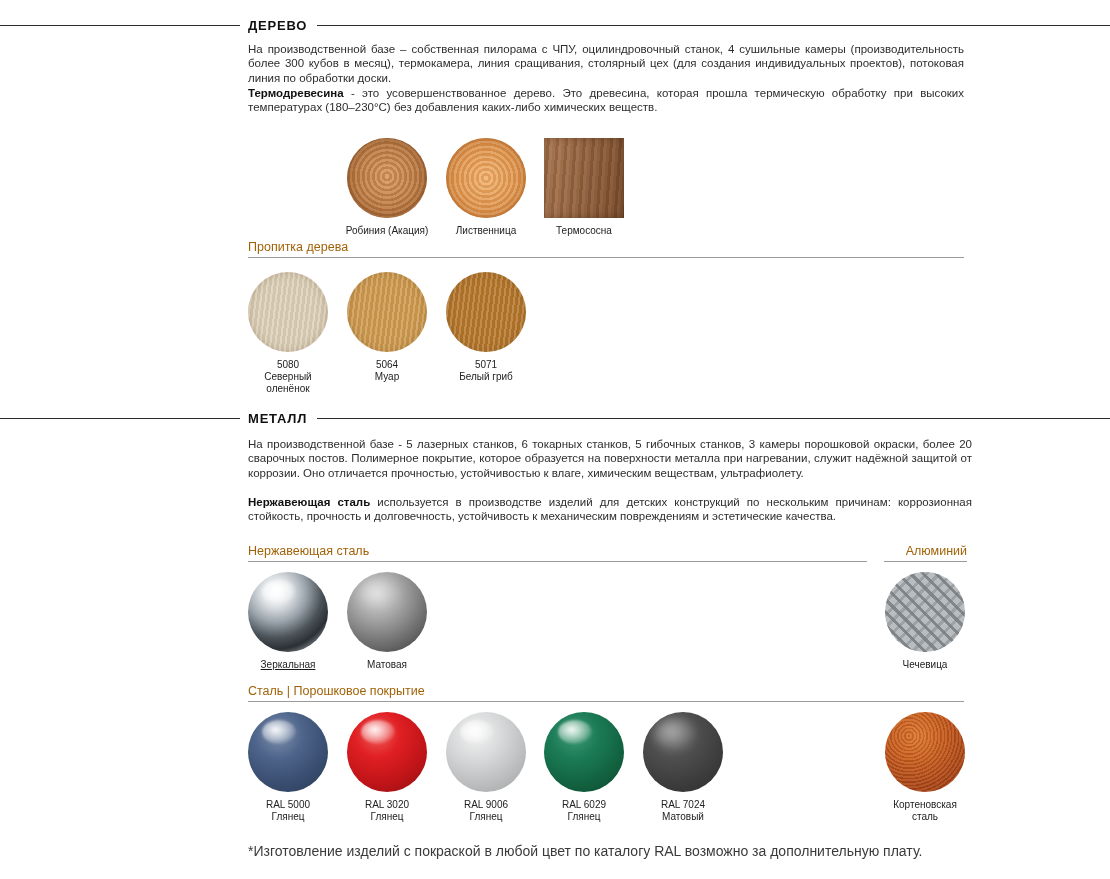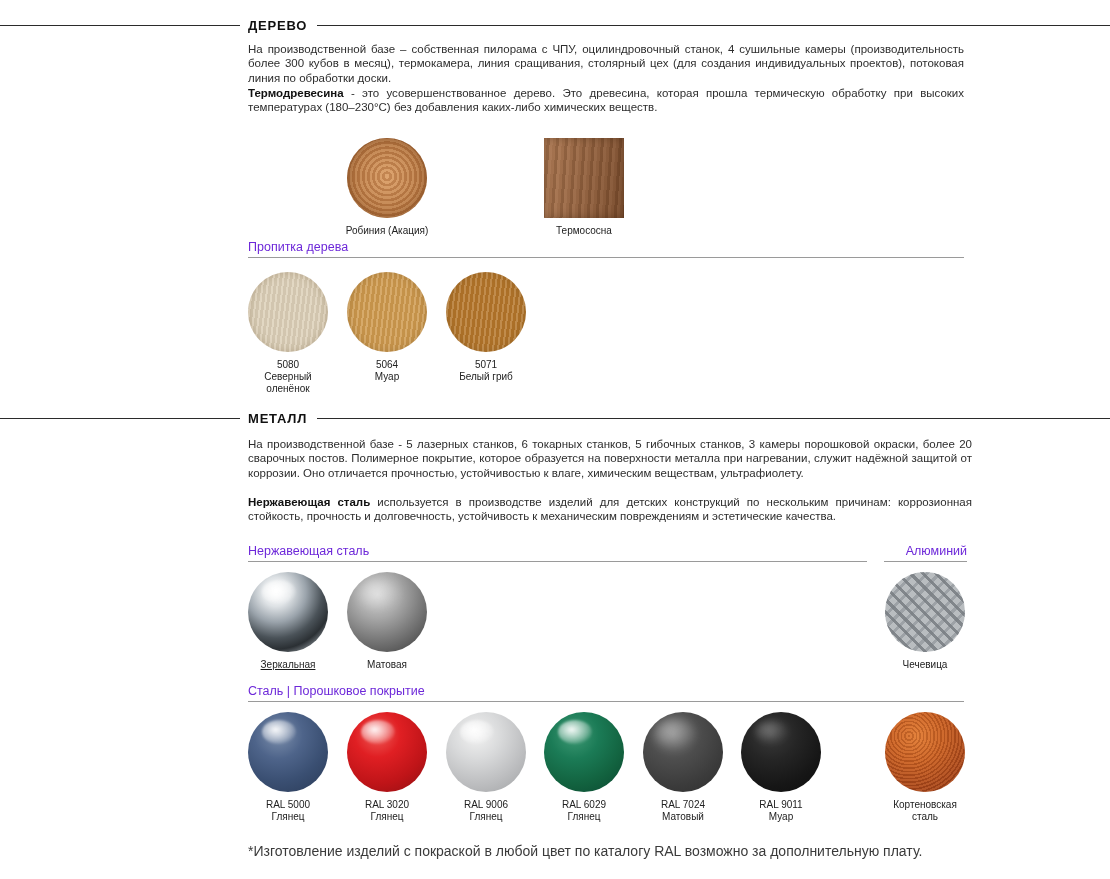--- a/index.html
+++ b/index.html
@@ -60,21 +60,21 @@
   }
   .para b {
     font-weight: bold;
     color: #111;
   }
 
   
   .subhead {
     position: absolute;
     font-size: 12.5px;
-    color: #6d28d9;
+    color: #a16207;
     white-space: nowrap;
   }
   .subhead.bordered {
     border-bottom: 1px solid #9a9a9a;
     padding-bottom: 3px;
   }
 
   
   .swatch {
     position: absolute;
@@ -243,20 +243,24 @@
   </div>
 
   <div class="para" style="top:42px; left:248px; width:716px;">На производственной базе – собственная пилорама с ЧПУ, оцилиндровочный станок, 4 сушильные камеры (производительность более 300 кубов в месяц), термокамера, линия сращивания, столярный цех (для создания индивидуальных проектов), потоковая линия по обработки доски.</div>
 
   <div class="para" style="top:86px; left:248px; width:716px;"><b>Термодревесина</b><span> - это усовершенствованное дерево. Это древесина, которая прошла термическую обработку при высоких температурах (180–230°C) без добавления каких-либо химических веществ.</span></div>
 
   <div class="swatch" style="top:138px; left:337px;">
     <div class="disc log-robinia"></div>
     <div class="caption">Робиния (Акация)</div>
   </div>
+  <div class="swatch" style="top:138px; left:436px;">
+    <div class="disc log-larch"></div>
+    <div class="caption">Лиственница</div>
+  </div>
   <div class="swatch" style="top:138px; left:534px;">
     <div class="disc square-img log-thermo"></div>
     <div class="caption">Термососна</div>
   </div>
 
   <div class="subhead bordered" style="top:240px; left:248px; width:716px;">Пропитка дерева</div>
 
   <div class="swatch" style="top:272px; left:238px;">
     <div class="disc stain" style="background:#ddd0b8;"></div>
     <div class="caption">
@@ -336,27 +340,20 @@
       <span class="l2">Глянец</span>
     </div>
   </div>
   <div class="swatch" style="top:712px; left:633px;">
     <div class="disc sphere matte" style="background:radial-gradient(circle at 38% 28%, #6a6a6a 0%, #4d4d4d 34%, #3b3b3b 68%, #2e2e2e 100%);"></div>
     <div class="caption">
       <span>RAL 7024</span>
       <span class="l2">Матовый</span>
     </div>
   </div>
-  <div class="swatch" style="top:712px; left:731px;">
-    <div class="disc sphere moire" style="background:radial-gradient(circle at 38% 28%, #3a3a3a 0%, #252525 34%, #161616 68%, #0d0d0d 100%);"></div>
-    <div class="caption">
-      <span>RAL 9011</span>
-      <span class="l2">Муар</span>
-    </div>
-  </div>
   <div class="swatch" style="top:712px; left:875px;">
     <div class="disc corten"></div>
     <div class="caption">
       <span>Кортеновская</span>
       <span class="l2">сталь</span>
     </div>
   </div>
 
   <div class="footnote" style="top:843px; left:248px;">*Изготовление изделий с покраской в любой цвет по каталогу RAL возможно за дополнительную плату.</div>
 

